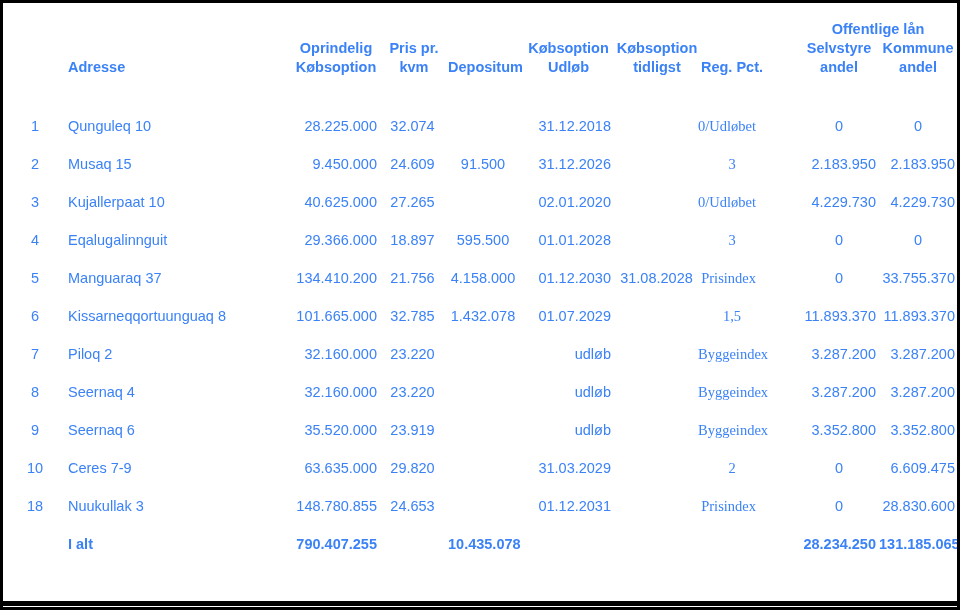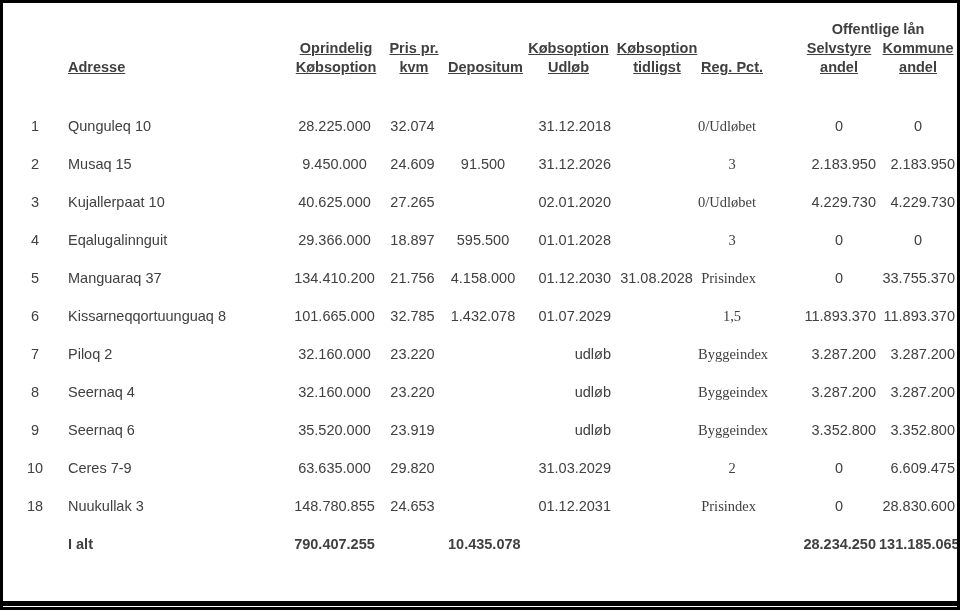--- a/index.html
+++ b/index.html
@@ -3,48 +3,48 @@
 <meta charset="utf-8">
 <style>
   html,body{margin:0;padding:0;background:#fff;}
   .frame{
     box-sizing:border-box;
     width:960px;height:610px;
     border:3px solid #000;
     background:#fff;
     position:relative;
     font-family:"Liberation Sans",sans-serif;
-    color:#404040;
+    color:#3b82f6;
     overflow:hidden;
   }
   table{
     border-collapse:collapse;
     table-layout:fixed;
     width:954px;
   }
   th,td{
     padding:0;
     white-space:nowrap;
     font-size:14.5px;
   }
   thead th{
     font-weight:bold;
     vertical-align:bottom;
     line-height:19px;
     text-align:center;
   }
   .group-row th{height:36px;}
-  .head-row th{height:38px;text-decoration:underline;}
+  .head-row th{height:38px;}
   .spacer-row td{height:30px;}
   tbody tr.data-row{height:38px;}
   tbody td{vertical-align:middle;}
   .h-left{text-align:left;padding-left:9px;}
   .c-num{text-align:center;padding-left:8px;}
   .c-adresse{text-align:left;padding-left:9px;}
-  .c-oprindelig{text-align:center;padding-right:3px;}
+  .c-oprindelig{text-align:right;padding-right:3px;}
   .c-pris{text-align:center;padding-right:3px;}
   .c-depositum{text-align:center;padding-right:3px;}
   .c-udlob{text-align:right;padding-right:5px;}
   .c-tidligst{text-align:center;padding-right:1px;}
   .c-reg{text-align:right;padding-right:10px;font-family:Liberation Serif, serif;}
   .c-selvstyre{text-align:right;padding-right:3px;}
   .c-kommune{text-align:right;padding-right:2px;}
   td.centered{text-align:center;padding-right:0;}
   tr.total-row td{font-weight:bold;}
   .bottom-rule{

